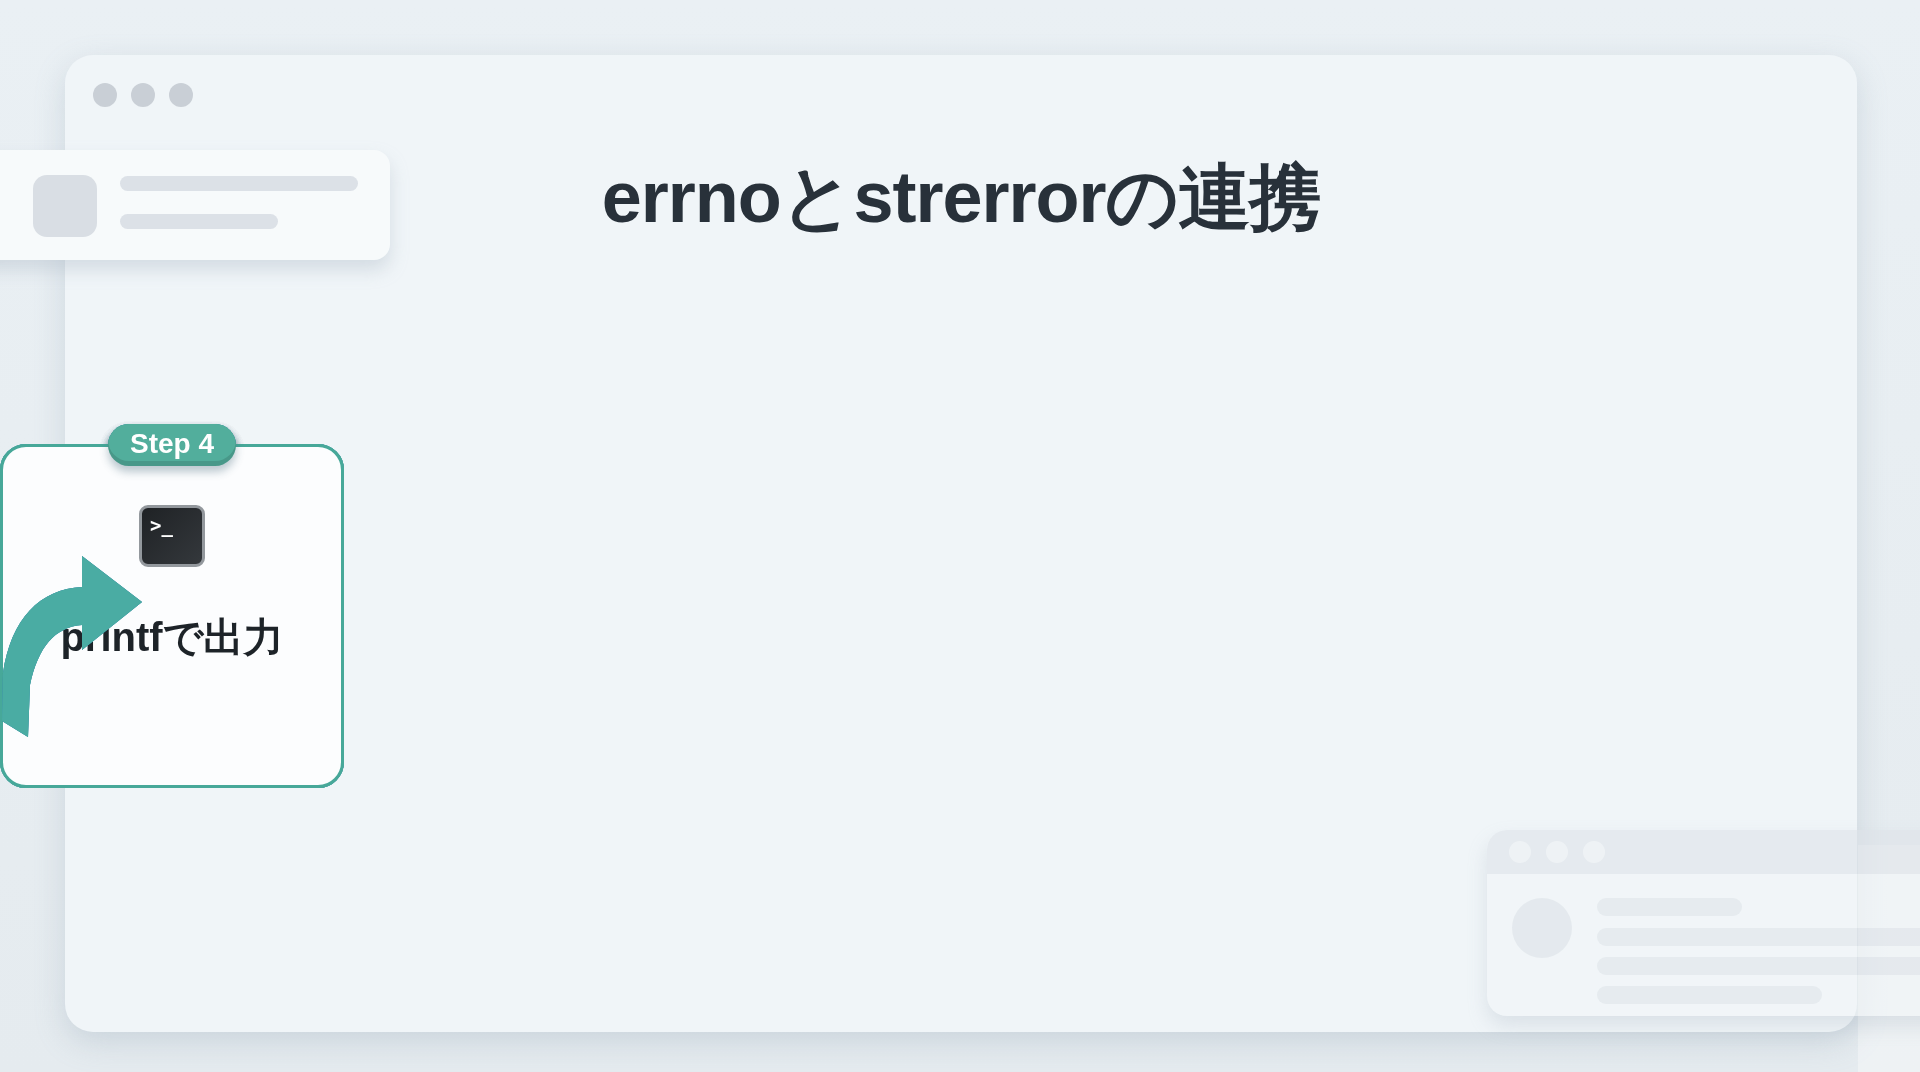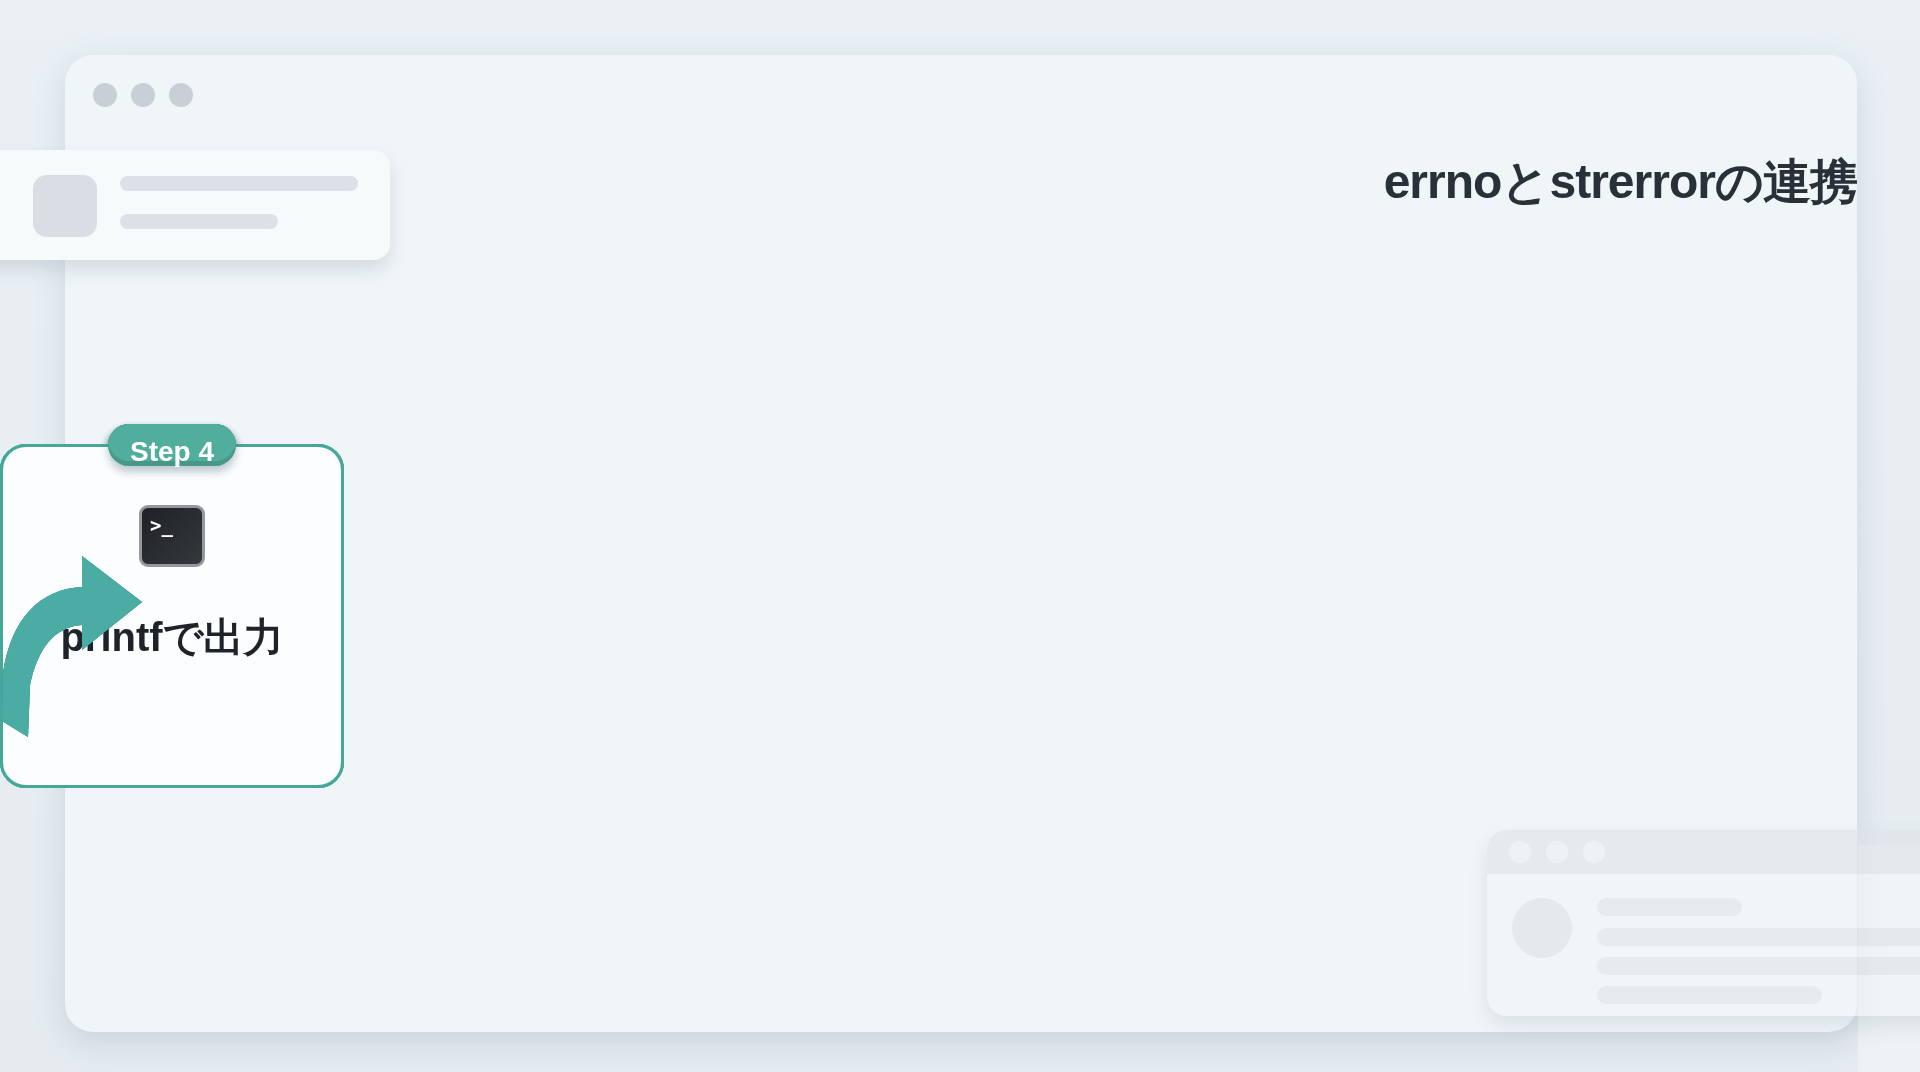--- a/index.html
+++ b/index.html
@@ -23,40 +23,40 @@
     position:absolute;left:-26px;top:150px;width:416px;height:110px;
     background:#f7fafb;border-radius:16px;
     box-shadow:0 10px 18px rgba(160,175,190,.35);
     z-index:2;
   }
   .decor-card-tl .sq{position:absolute;left:59px;top:25px;width:64px;height:62px;border-radius:14px;background:#d9dee4;}
   .decor-card-tl .ln1{position:absolute;left:146px;top:26px;width:238px;height:15px;border-radius:8px;background:#dce1e7;}
   .decor-card-tl .ln2{position:absolute;left:146px;top:64px;width:158px;height:15px;border-radius:8px;background:#dce1e7;}
 
   .title{
-    position:absolute;left:65px;top:150px;width:1792px;text-align:right;
-    font-size:48px;font-weight:700;color:#28313a;letter-spacing:-1px;z-index:3;
+    position:absolute;left:65px;top:150px;width:1792px;text-align:center;
+    font-size:72px;font-weight:700;color:#28313a;letter-spacing:-1px;z-index:3;
   }
 
   
   .step-box{
     position:absolute;top:444px;width:344px;height:344px;background:#fcfdfe;
     border:3px solid var(--border-color,#4e8da6);border-radius:26px;
     box-sizing:border-box;z-index:4;
     display:flex;flex-direction:column;align-items:center;
     padding-top:40px;
   }
   .step-box:nth-of-type(1){left:106px;box-shadow:12px 14px 7px -2px rgba(150,175,195,.50);}
   .step-box:nth-of-type(2){left:574px;box-shadow:12px 14px 7px -2px rgba(145,180,195,.50);}
   .step-box:nth-of-type(3){left:1042px;box-shadow:12px 14px 7px -2px rgba(140,190,180,.50);}
   .step-box:nth-of-type(4){left:1510px;box-shadow:12px 14px 7px -2px rgba(130,190,175,.55);}
 
   .badge{
     position:absolute;top:-23px;left:50%;transform:translateX(-50%);
-    min-width:124px;height:42px;padding:8px 22px;box-sizing:border-box;
+    min-width:124px;height:42px;padding:0 22px;box-sizing:border-box;
     border-radius:22px;background:var(--badge-color,#4590b2);
     color:#fff;font-size:28px;font-weight:700;line-height:40px;text-align:center;
     box-shadow:0 6px 9px rgba(40,80,100,.30),inset 0 -5px 0 rgba(0,0,0,.12);
     white-space:nowrap;
   }
   .icon-wrap{height:98px;display:flex;align-items:center;justify-content:center;}
   .box-text{margin-top:24px;text-align:center;font-size:40px;font-weight:700;line-height:57px;color:#1d2328;}
   .box-text span{display:block;white-space:nowrap;}
 
   

